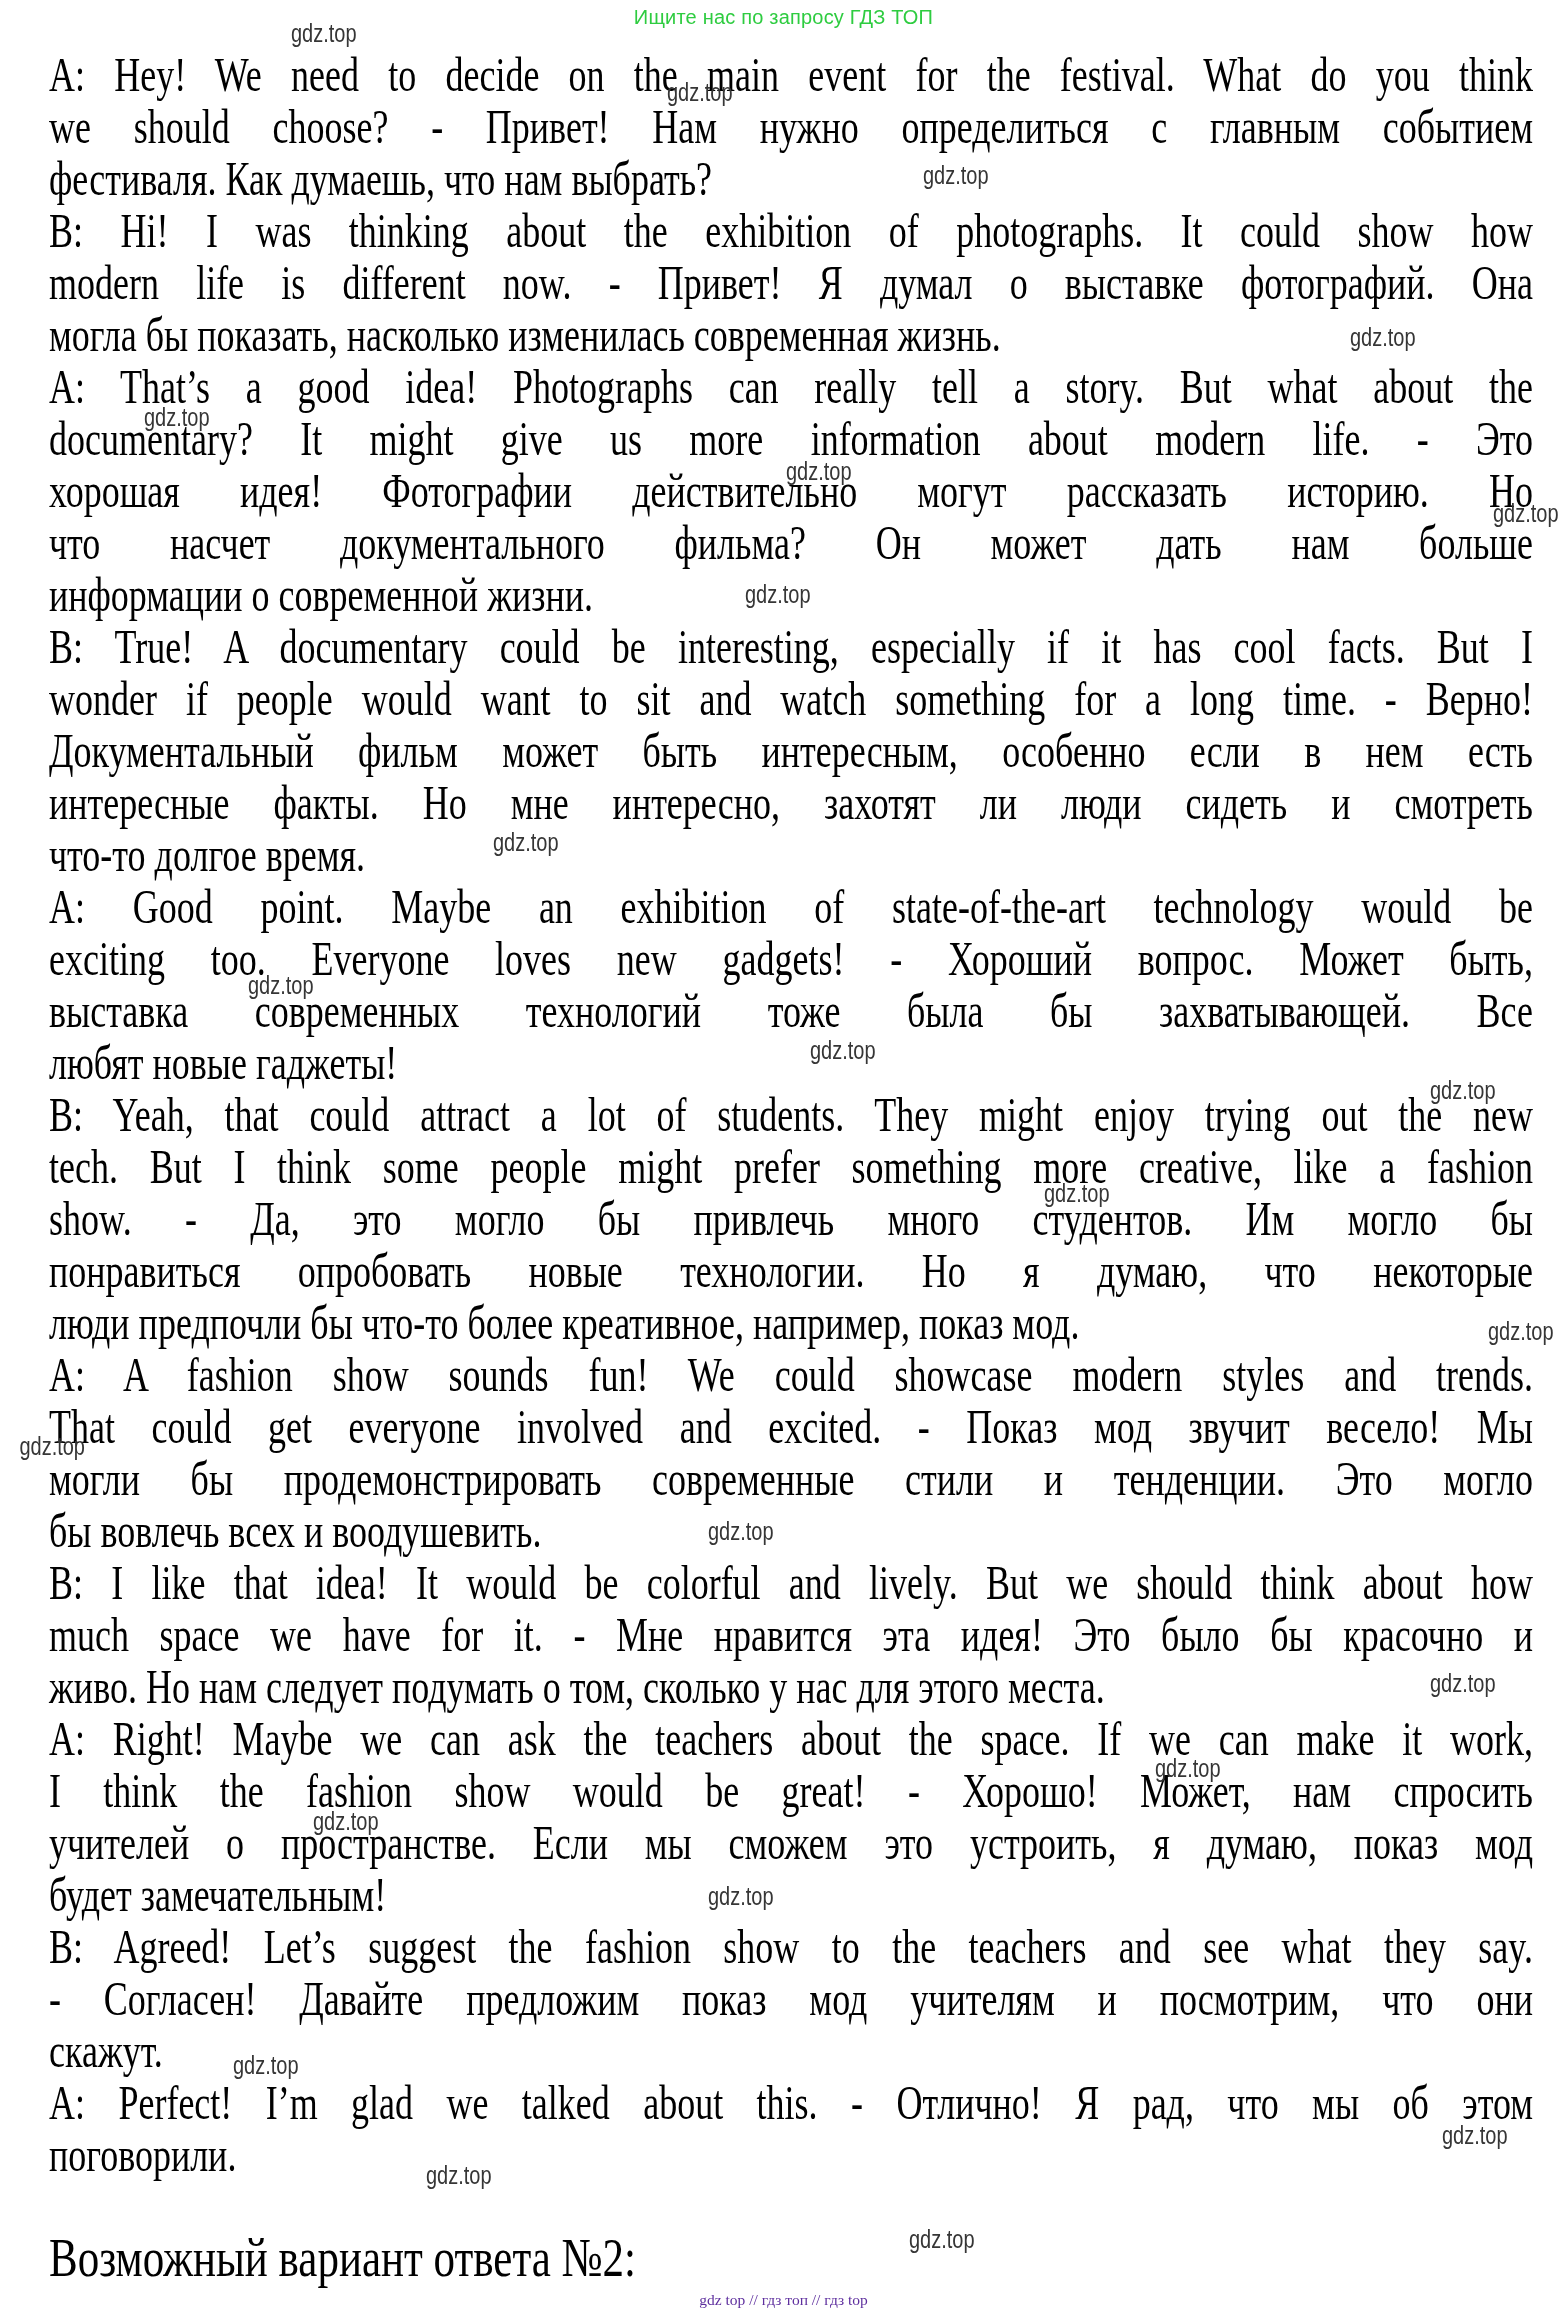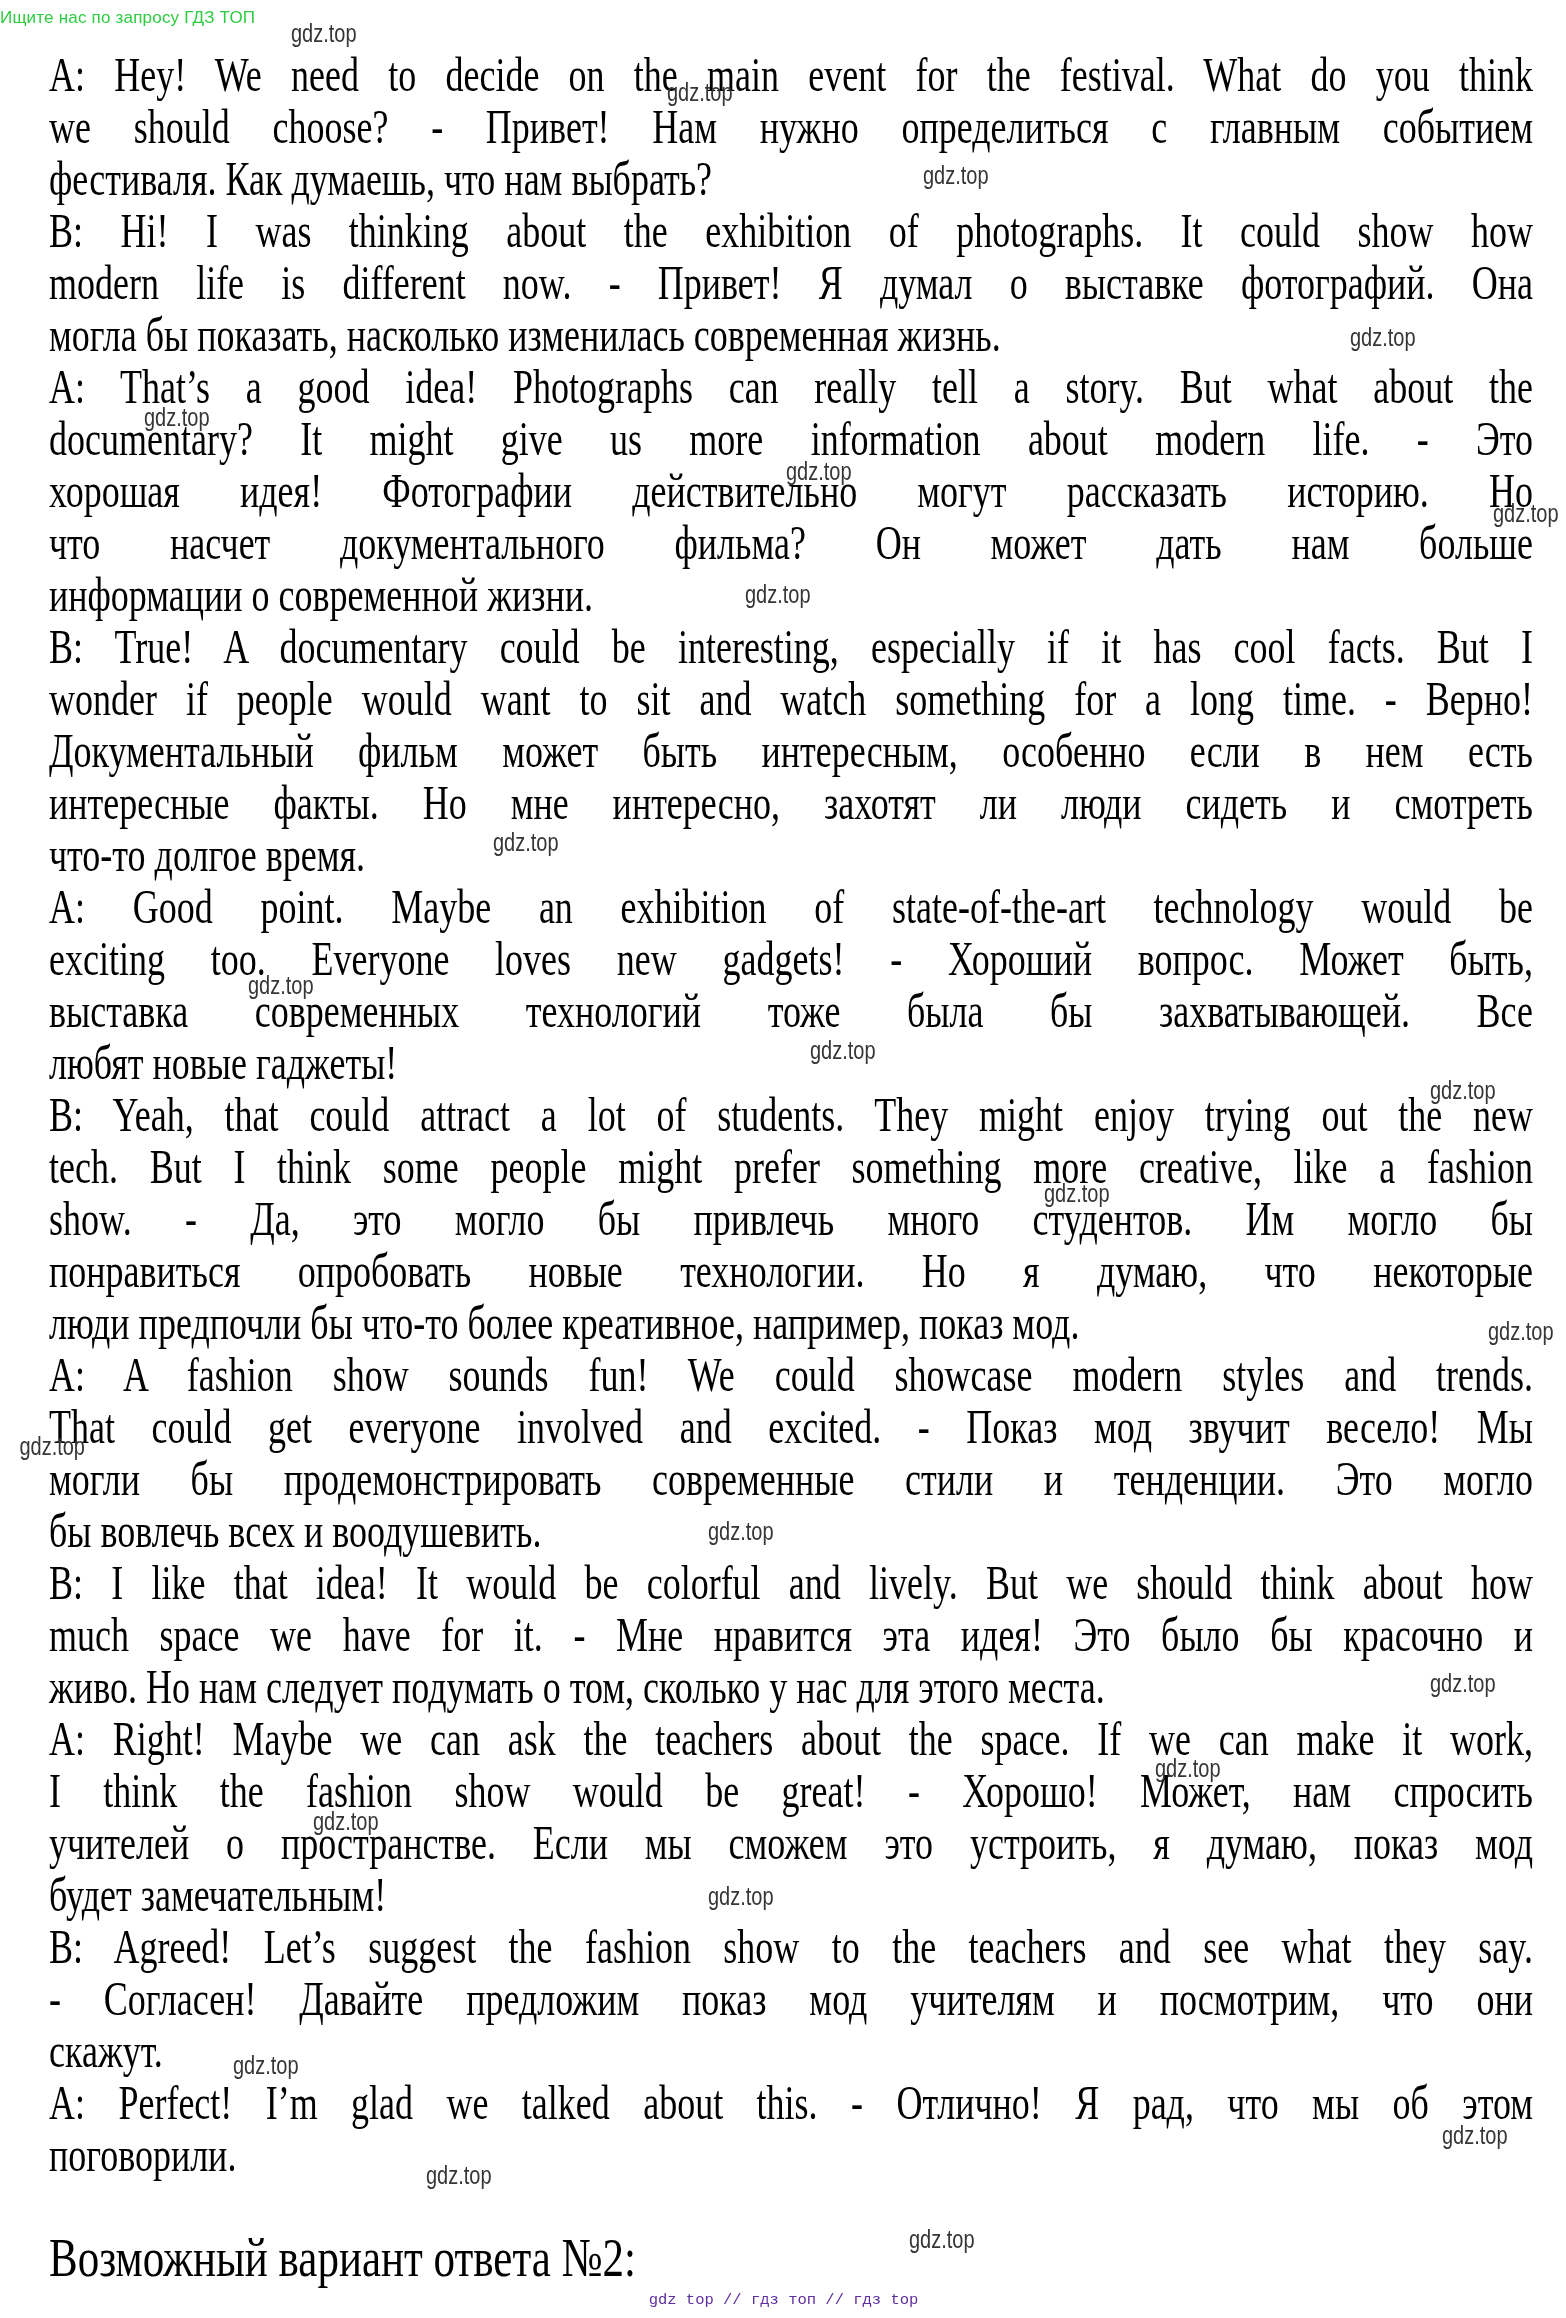--- a/index.html
+++ b/index.html
@@ -13,22 +13,23 @@
   .page{
     position:relative;
     width:1567px;height:2319px;
     background:var(--page_bg);
     overflow:hidden;
     font-family:"Liberation Serif","DejaVu Serif",serif;
     color:var(--text_black);
   }
   .header-note{
     position:absolute;top:6.2px;left:0;width:100%;
+    text-align:center;
     font-family:"Liberation Sans","DejaVu Sans",sans-serif;
-    font-size:17px;line-height:23px;
+    font-size:20px;line-height:23px;
     color:var(--header_green);
     letter-spacing:0.2px;
   }
   .dialogue{
     position:absolute;left:49px;top:49px;width:1484px;
   }
   .line{
     height:52px;line-height:52px;
     font-size:36px;
     text-align:justify;
@@ -53,21 +54,21 @@
     font-family:"Liberation Sans","DejaVu Sans",sans-serif;
     font-size:20px;line-height:20px;
     color:var(--watermark_gray);
     transform:scaleY(1.3);
     transform-origin:0 50%;
     white-space:nowrap;
   }
   .footer-note{
     position:absolute;top:2291px;left:0;width:100%;
     text-align:center;
-    font-family:Liberation Mono, monospace;
+    font-family:Liberation Serif, serif;
     font-size:15.5px;line-height:18.6px;
     color:var(--footer_purple);
   }
 </style>
 </head>
 <body>
 
 <div class="page">
 
   <div class="header-note">Ищите нас по запросу ГДЗ ТОП</div>

